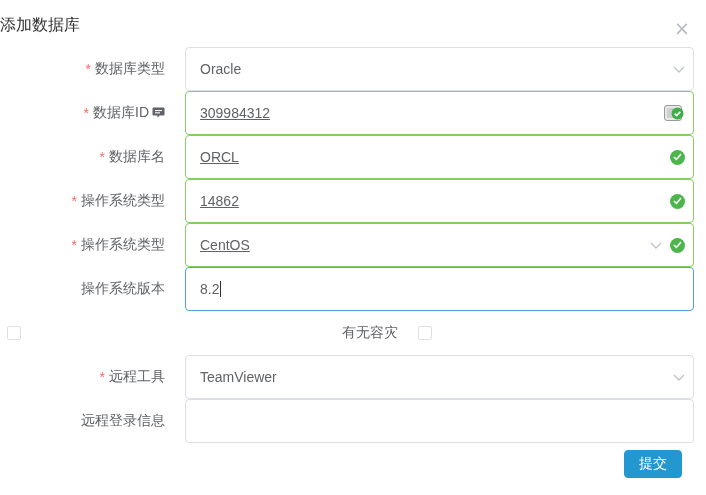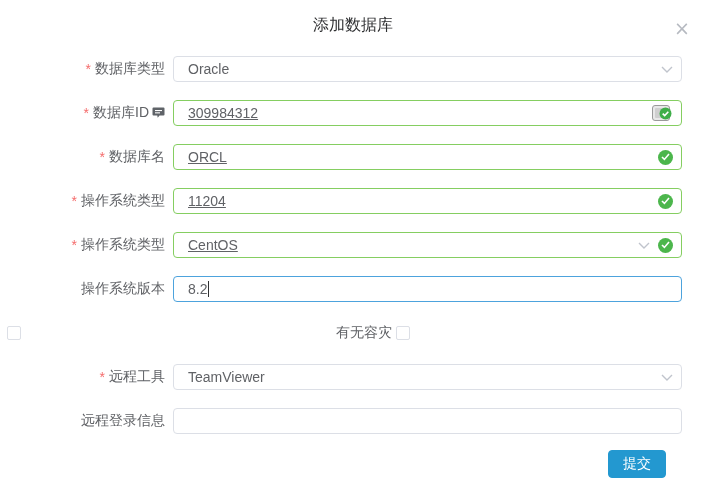--- a/index.html
+++ b/index.html
@@ -2,38 +2,38 @@
 <html><head>
 <meta charset="utf-8">
 <style>
   html,body{margin:0;padding:0;}
   body{
     width:706px;height:495px;background:#fff;position:relative;overflow:hidden;
     font-family:"Liberation Sans","DejaVu Sans",sans-serif;
     -webkit-font-smoothing:antialiased;
   }
   .dialog-title{
-    margin-top:17px;text-align:center;font-size:16px;color:#303133;line-height:16px;
+    margin-top:17px;font-size:16px;color:#303133;line-height:16px;
   }
   .close-btn{
     position:absolute;top:18px;right:14px;width:20px;height:20px;
     font-size:19px;line-height:20px;text-align:center;color:#b6bac1;cursor:pointer;
     font-family:"DejaVu Sans",sans-serif;
   }
   .form{margin-top:21px;}
   .form-row{
     display:flex;align-items:center;height:30px;margin-bottom:14px;
   }
   .form-label{
     width:165px;flex:0 0 165px;display:flex;justify-content:flex-end;align-items:center;
     font-size:14px;color:#606266;gap:3px;white-space:nowrap;
   }
   .req{color:#f56c6c;margin-right:1px;font-size:14px;}
   .control{
-    flex:0 0 509px;width:509px;height:26px;margin-left:8px;
+    flex:0 0 509px;width:509px;height:44px;margin-left:20px;
     border:1px solid #dcdfe6;border-radius:4px;background:#fff;
     display:flex;align-items:center;box-sizing:border-box;
     font-size:14px;color:#606266;padding:0 8px 0 14px;position:relative;
   }
   .control .value{flex:1;overflow:hidden;white-space:nowrap;}
   .control.success{border-color:#85ce61;text-decoration:underline;}
   .control.focused{border-color:#4da3dd;}
   .caret{display:inline-block;width:1px;height:16px;background:#303133;vertical-align:-3px;margin-left:1px;}
   .chevron{display:flex;align-items:center;margin-left:6px;}
   .check-circle{
@@ -42,23 +42,23 @@
   }
   .ext-icon{display:flex;align-items:center;margin-left:6px;}
   .tooltip-icon{display:flex;align-items:center;}
   .checkbox-row{display:flex;align-items:center;height:30px;margin-bottom:14px;}
   .cb-label{font-size:14px;color:#606266;white-space:nowrap;}
   .checkbox{
     width:14px;height:14px;border:1px solid #dcdfe6;border-radius:2px;background:#fff;
     box-sizing:border-box;
   }
   .cb-control{flex:0 0 509px;width:509px;margin-left:7px;display:flex;align-items:center;}
-  .cb-group2{display:flex;align-items:center;margin-left:auto;margin-right:106px;gap:4px;}
+  .cb-group2{display:flex;align-items:center;margin-left:auto;margin-right:84px;gap:20px;}
   .cb-group1{display:flex;align-items:center;}
-  .footer{display:flex;justify-content:flex-end;padding-right:40px;margin-top:4px;}
+  .footer{display:flex;justify-content:flex-end;padding-right:24px;margin-top:4px;}
   .submit-btn{
     min-width:56px;height:28px;background:#2398d0;border:1px solid #2398d0;border-radius:4px;
     color:#fff;font-size:14px;display:flex;align-items:center;justify-content:center;
     padding:0 14px;box-sizing:border-box;cursor:pointer;
   }
 </style>
 </head>
 <body>
 
 <div class="dialog-title">添加数据库</div>
@@ -120,21 +120,21 @@
       </span>
     </div>
   </div>
 
   <div class="form-row">
     <div class="form-label">
       <span class="req">*</span>
       <span>操作系统类型</span>
     </div>
     <div class="control success">
-      <span class="value">11204</span>
+      <span class="value">14862</span>
       <span class="check-circle">
         <svg width="9" height="8" viewBox="0 0 9 8">
             <polyline points="1,4 3.4,6.4 8,1" fill="none" stroke="#fff" stroke-width="1.6"></polyline>
           </svg>
       </span>
     </div>
   </div>
 
   <div class="form-row">
     <div class="form-label">

